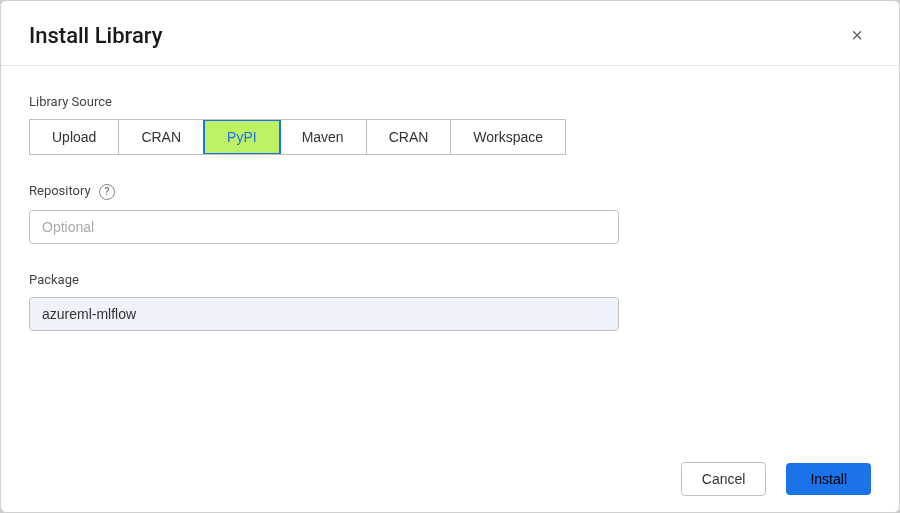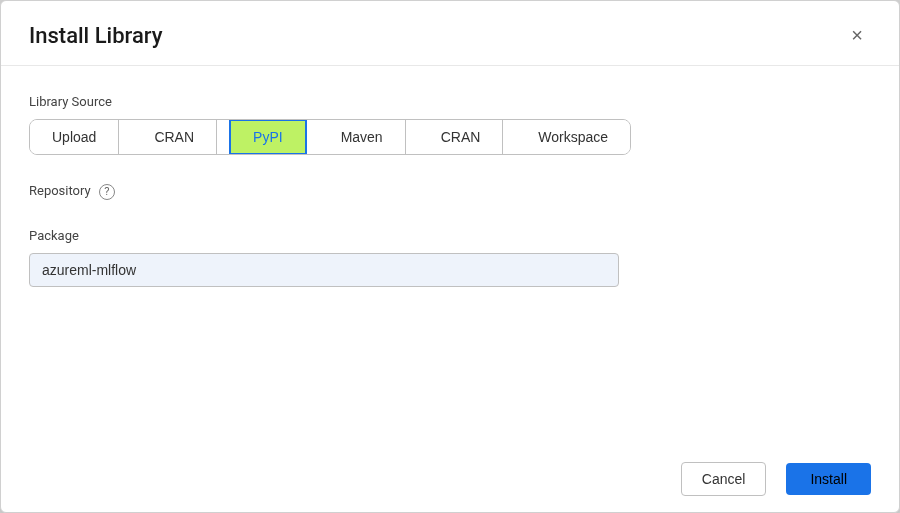--- a/index.html
+++ b/index.html
@@ -75,24 +75,23 @@
       font-size: 13px;
       color: #444;
       margin-bottom: 10px;
       display: block;
       font-weight: 400;
     }
 
     .tab-group {
       display: flex;
       border: 1px solid #c0c0c0;
-      border-radius: 8px;
+      border-radius: 0;
       overflow: hidden;
       width: fit-content;
-      gap: 13px;
     }
 
     .tab-btn {
       padding: 8px 22px;
       background: #fff;
       border: none;
       border-right: 1px solid #c0c0c0;
       cursor: pointer;
       font-size: 14px;
       color: #333;
@@ -201,20 +200,21 @@
           <button class="tab-btn">CRAN</button>
           <button class="tab-btn">Workspace</button>
         </div>
       </div>
 
       <div class="form-group">
         <label class="form-label">
           <span>Repository</span>
           <span class="help-icon">?</span>
         </label>
+        <input class="input-field" type="text" value="" placeholder="Optional" style="">
       </div>
 
       <div class="form-group">
         <label class="form-label">Package</label>
         <input class="input-field has-value" type="text" value="azureml-mlflow" style="">
       </div>
 
     </div>
 
     <div class="dialog-footer">

